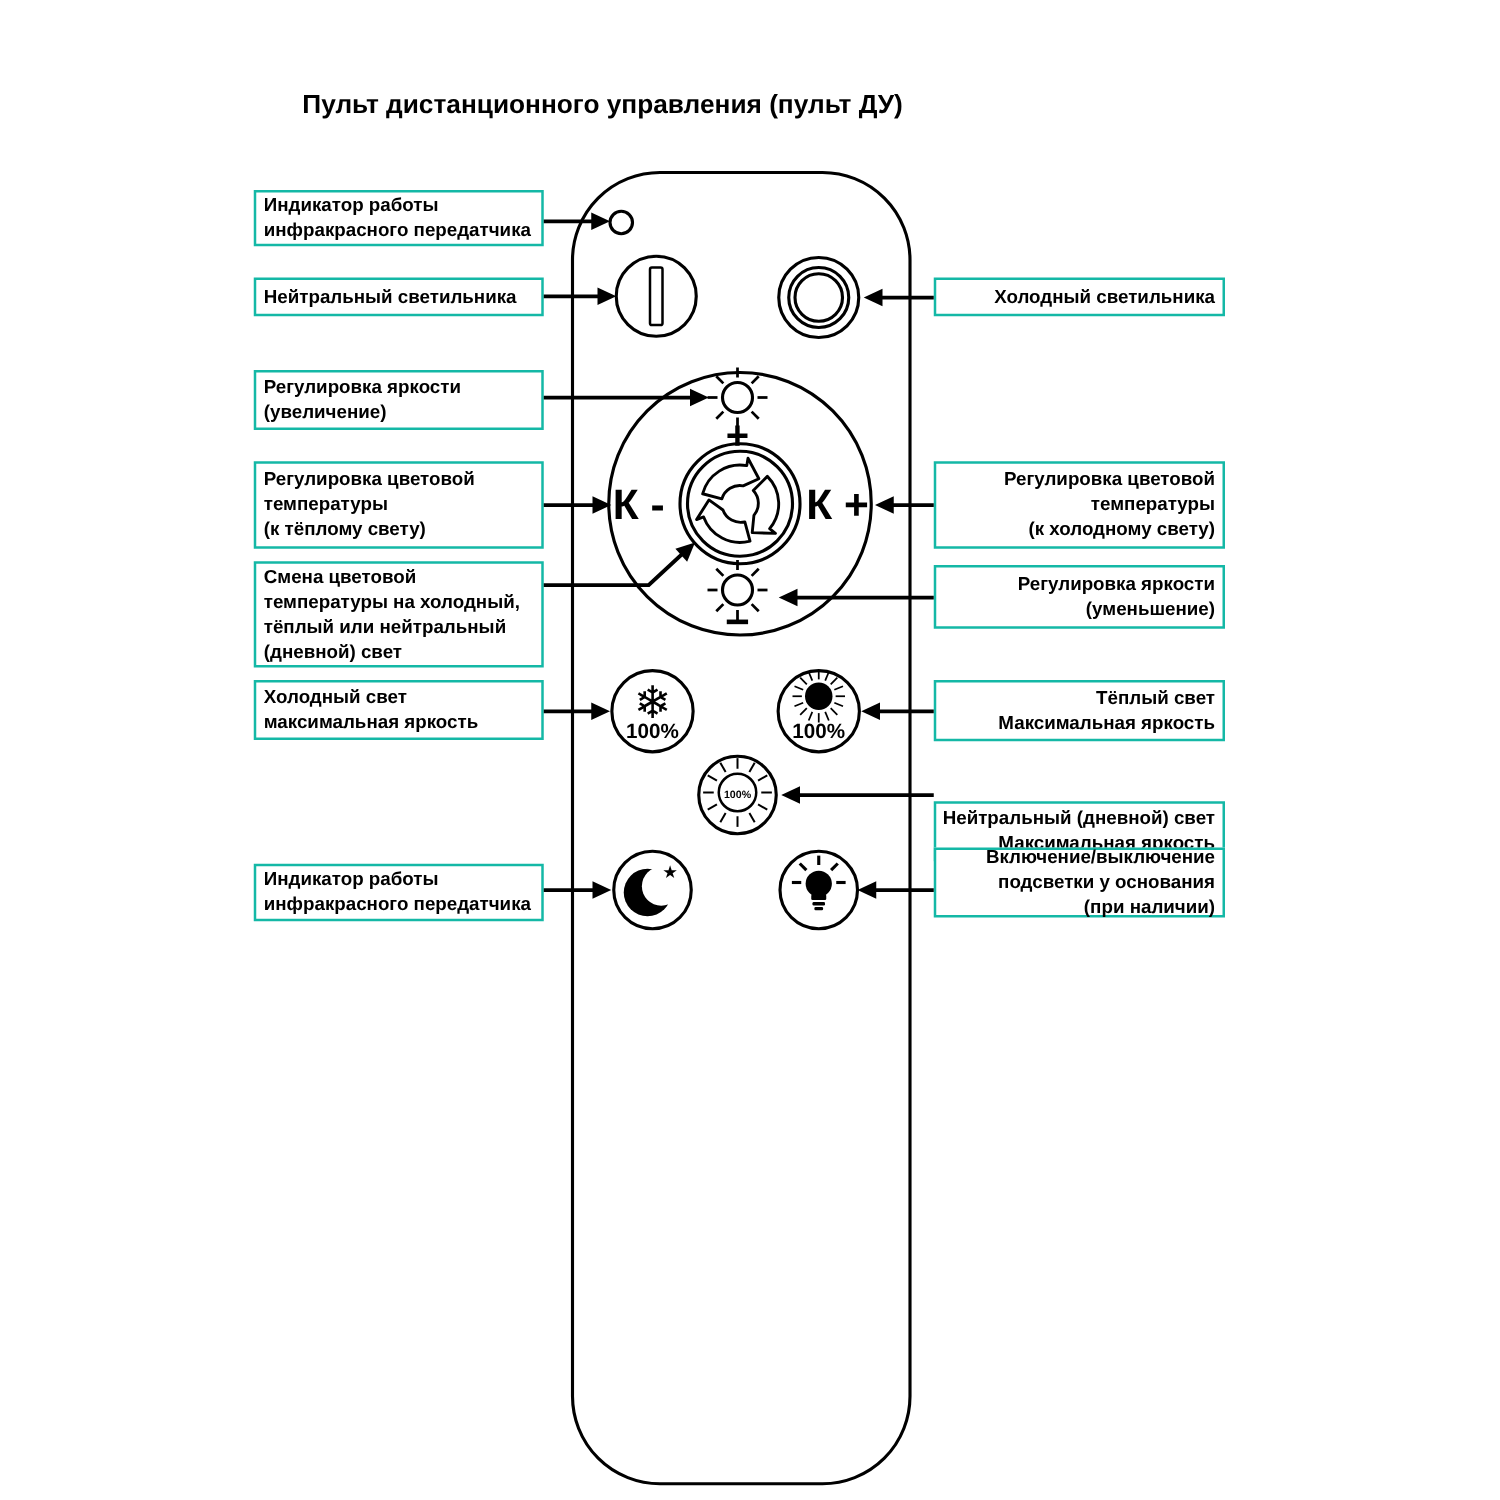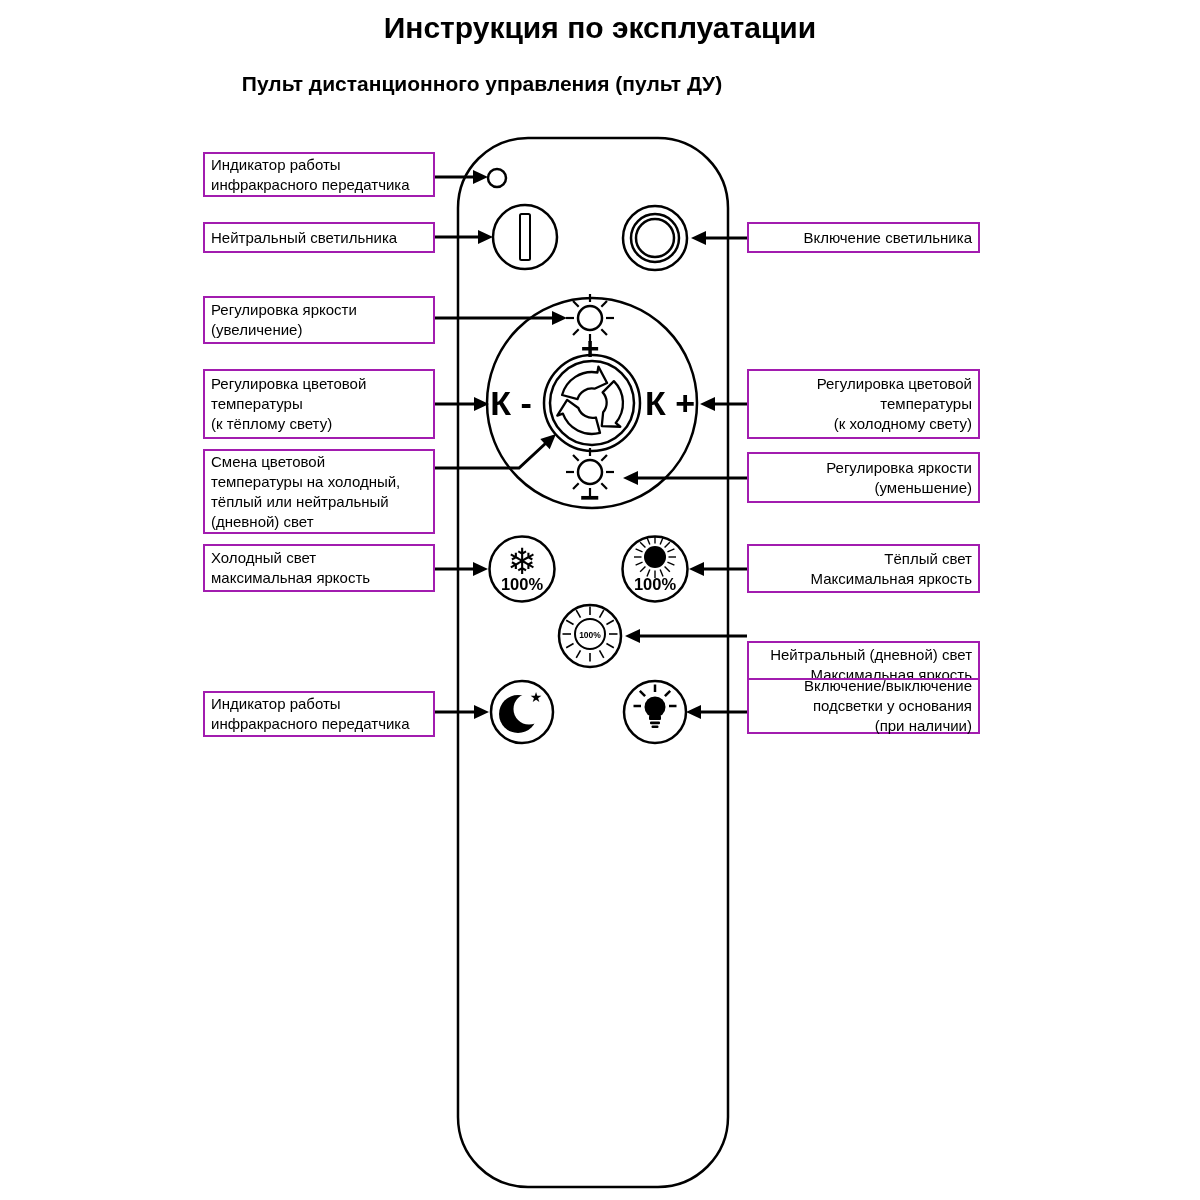--- a/index.html
+++ b/index.html
@@ -2,59 +2,58 @@
 <html><head>
 <meta charset="utf-8">
 <style>
   html,body{margin:0;padding:0;background:#fff;}
   .page{position:relative;width:1200px;height:1200px;background:#fff;overflow:hidden;
         font-family:"Liberation Sans",sans-serif;color:#000;}
   .title{position:absolute;top:10px;left:0;width:1200px;text-align:center;
          font-size:30px;font-weight:bold;line-height:36px;}
   .subtitle{position:absolute;top:71px;left:0;width:964px;text-align:center;
             font-size:21px;font-weight:bold;line-height:26px;}
-  .lbl{position:absolute;box-sizing:border-box;border:2px solid #a21caf;background:#fff;
-       display:flex;align-items:center;font-size:15px;font-weight:normal;line-height:20px;
+  .lbl{position:absolute;box-sizing:border-box;border:2px solid #14b8a6;background:#fff;
+       display:flex;align-items:center;font-size:15px;font-weight:bold;line-height:20px;
        white-space:pre;}
   .lbl.left{left:203px;width:232px;justify-content:flex-start;text-align:left;padding-left:6px;}
   .lbl.right{left:747px;width:233px;justify-content:flex-end;text-align:right;padding-right:6px;}
   svg.draw{position:absolute;left:0;top:0;}
   svg.draw .ln{stroke:#000;stroke-width:3;fill:none;}
   svg.draw .outline{stroke:#000;stroke-width:2.5;fill:none;}
   svg.draw .thin{stroke:#000;stroke-width:2;fill:none;}
   svg.draw .head{fill:#000;stroke:none;}
   svg.draw text{font-family:"Liberation Sans",sans-serif;font-weight:bold;fill:#000;}
   svg.draw text.glyph{font-family:"DejaVu Sans",sans-serif;}
 </style>
 </head>
 <body>
 
 <div class="page">
 
-  <div class="title">Инструкция по эксплуатации</div>
   <div class="subtitle">Пульт дистанционного управления (пульт ДУ)</div>
 
   <div class="lbl left" style="top:152px;height:45px;">Индикатор работы
 инфракрасного передатчика</div>
   <div class="lbl left" style="top:222px;height:31px;">Нейтральный светильника</div>
   <div class="lbl left" style="top:296px;height:48px;">Регулировка яркости
 (увеличение)</div>
   <div class="lbl left" style="top:369px;height:70px;">Регулировка цветовой
 температуры
 (к тёплому свету)</div>
   <div class="lbl left" style="top:544px;height:48px;">Холодный свет
 максимальная яркость</div>
   <div class="lbl left" style="top:449px;height:85px;">Смена цветовой
 температуры на холодный,
 тёплый или нейтральный
 (дневной) свет</div>
   <div class="lbl left" style="top:691px;height:46px;">Индикатор работы
 инфракрасного передатчика</div>
 
-  <div class="lbl right" style="top:222px;height:31px;">Включение светильника</div>
+  <div class="lbl right" style="top:222px;height:31px;">Холодный светильника</div>
   <div class="lbl right" style="top:369px;height:70px;">Регулировка цветовой
 температуры
 (к холодному свету)</div>
   <div class="lbl right" style="top:452px;height:51px;">Регулировка яркости
 (уменьшение)</div>
   <div class="lbl right" style="top:544px;height:49px;padding-left:18px;">Тёплый свет
 Максимальная яркость</div>
   <div class="lbl right" style="top:641px;height:48px;">Нейтральный (дневной) свет
 Максимальная яркость</div>
   <div class="lbl right" style="top:678px;height:56px;">Включение/выключение

